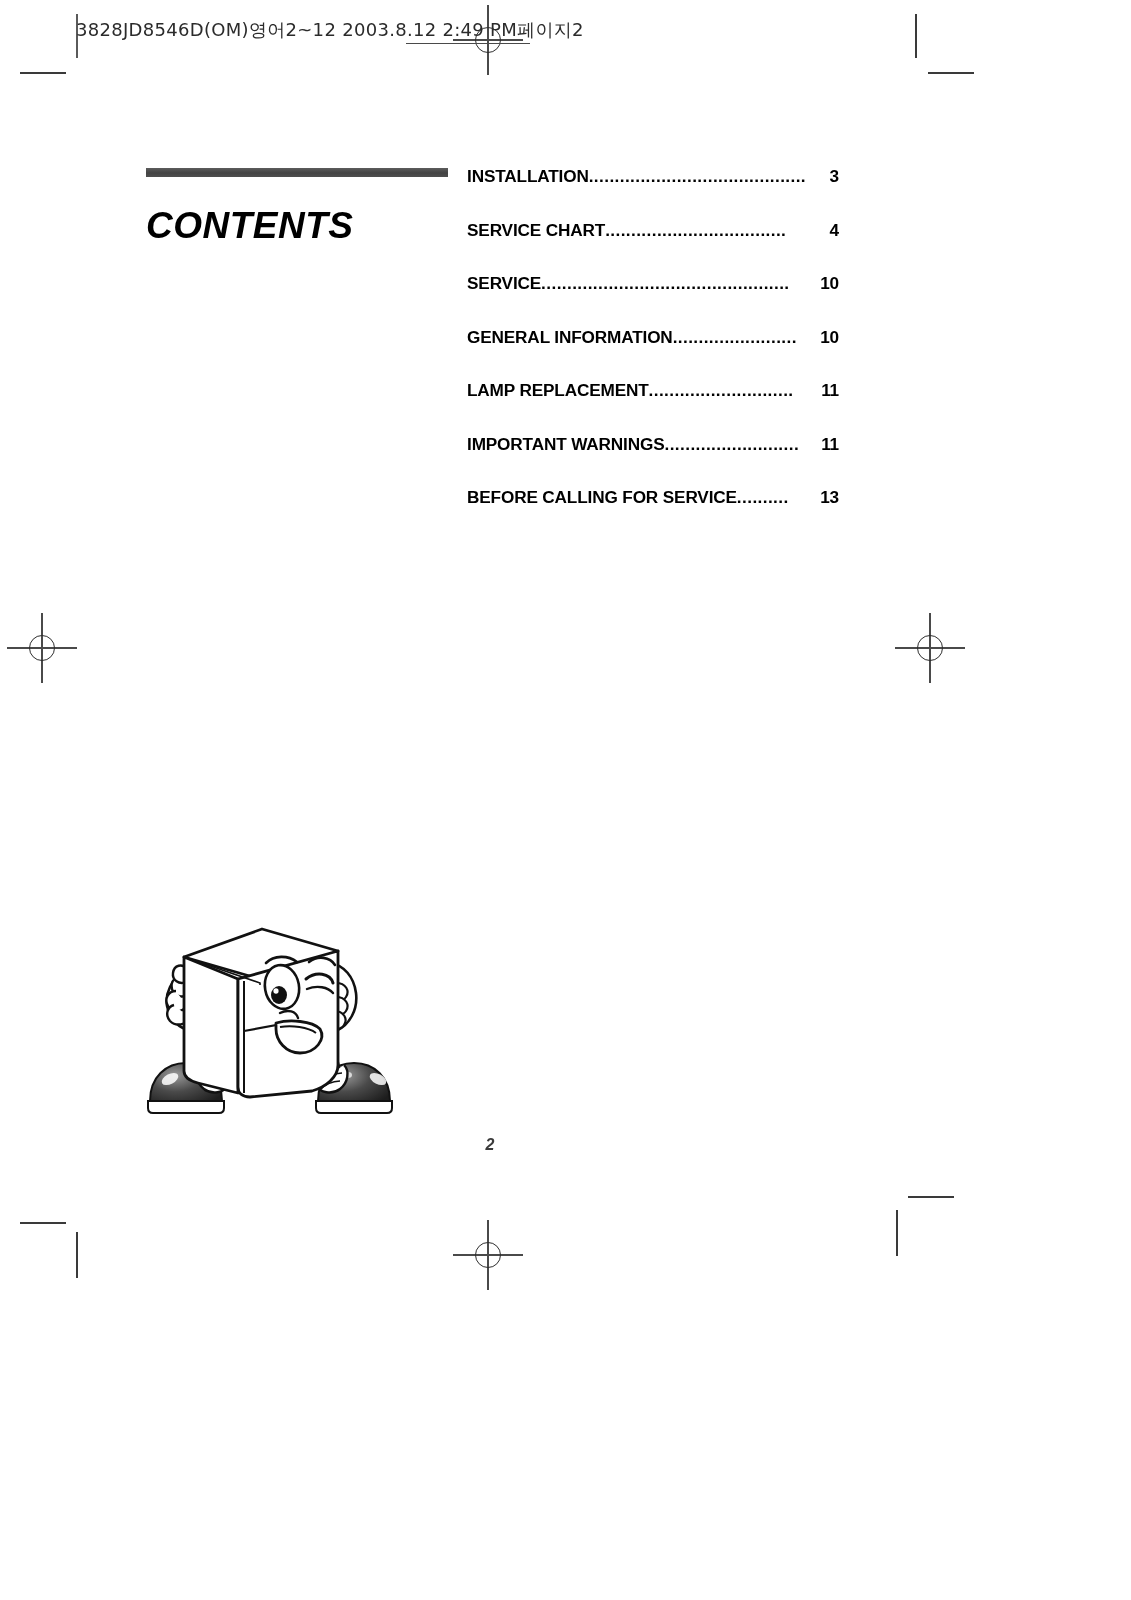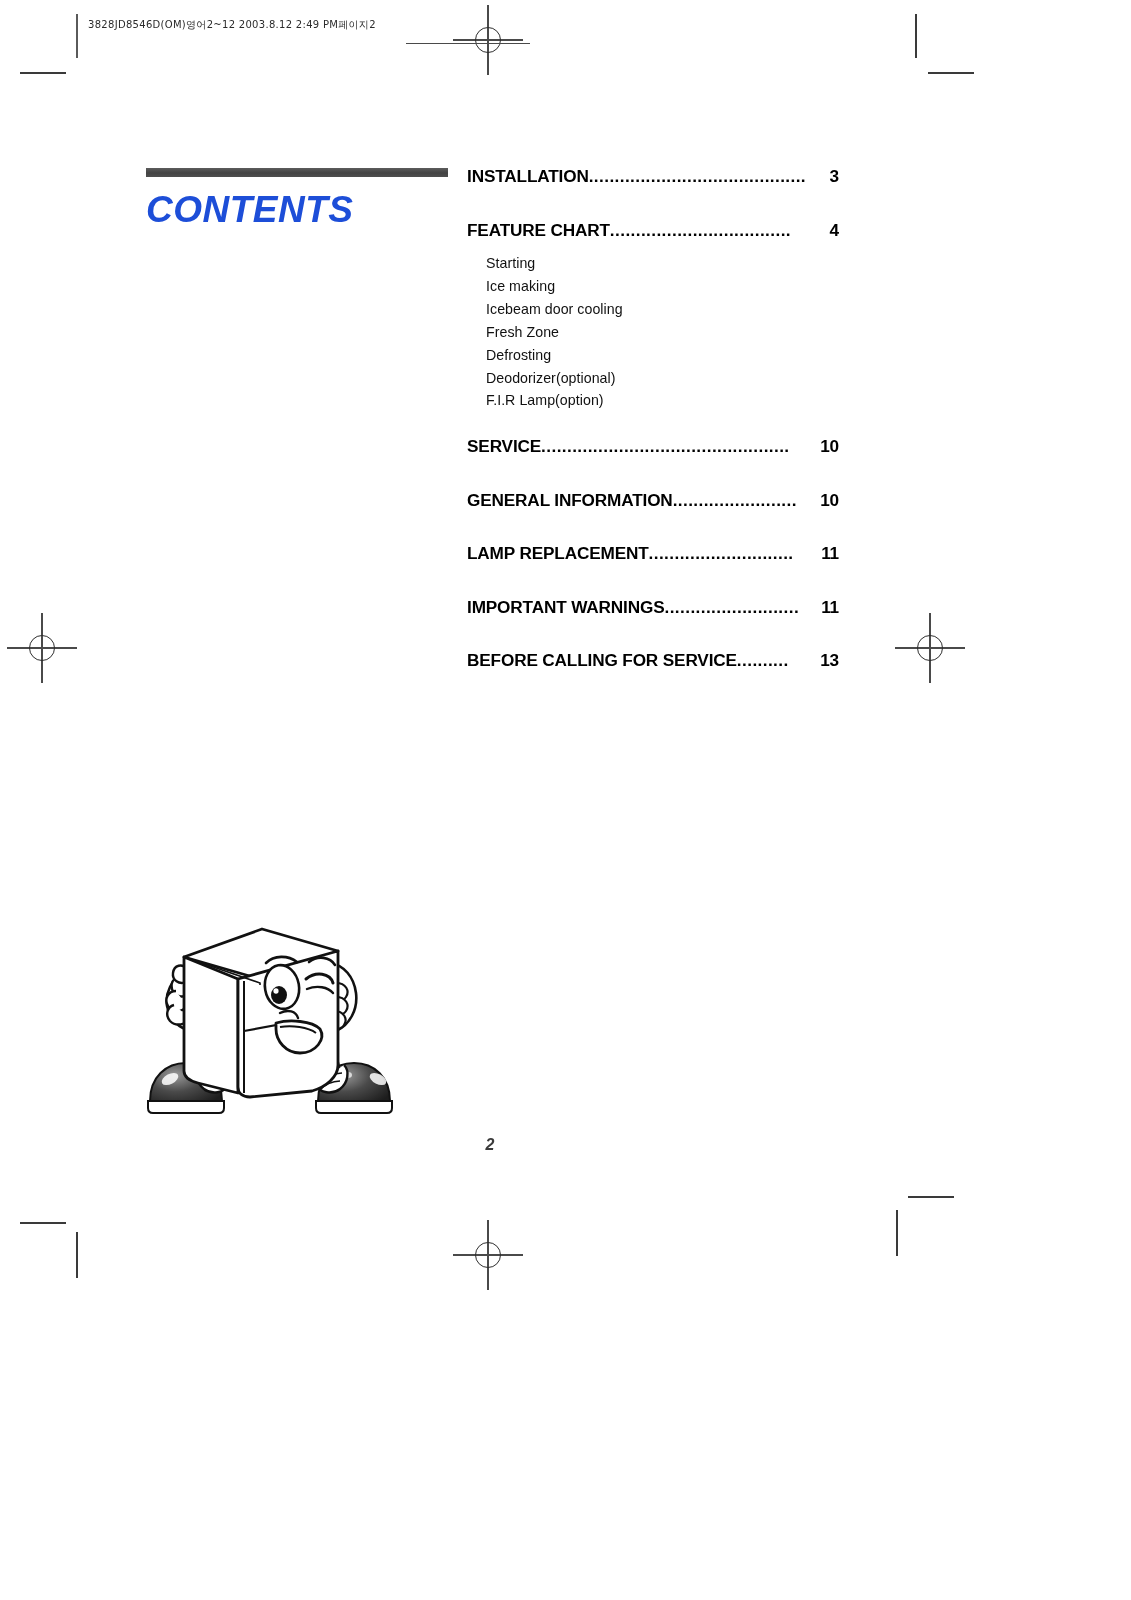--- a/index.html
+++ b/index.html
@@ -54,24 +54,24 @@
   .slug-rule {
     position: absolute;
     left: 76px;
     top: 14px;
     width: 1.5px;
     height: 44px;
     background: #5a5a5a;
   }
   .slug-text {
     position: absolute;
-    left: 88px;
+    left: 76px;
     top: 18px;
     font-family: "DejaVu Sans", sans-serif;
-    font-size: 10px;
+    font-size: 18px;
     letter-spacing: 0.3px;
     color: #2b2b2b;
     white-space: nowrap;
   }
   .slug-underline {
     position: absolute;
     left: 406px;
     top: 43px;
     width: 124px;
     height: 1.4px;
@@ -91,27 +91,27 @@
     left: 146px;
     top: 168px;
     width: 305px;
   }
   .contents-bar {
     width: 302px;
     height: 9px;
     background: linear-gradient(to bottom, #5c5c5c 0%, #434343 55%, #4e4e4e 100%);
   }
   .contents-title {
-    margin-top: 14px;
+    margin-top: 30px;
     font-family: "Liberation Sans", sans-serif;
     font-weight: bold;
     font-style: italic;
     font-size: 37px;
     letter-spacing: 0.5px;
-    color: #1d4ed8;
+    color: #000000;
     line-height: 1;
   }
 
   
   .toc {
     position: absolute;
     left: 467px;
     top: 166px;
     width: 372px;
   }
@@ -227,35 +227,26 @@
 
   <div class="toc">
 
     <div class="toc-row">
       <span class="toc-label">INSTALLATION</span>
       <span class="toc-leader">..........................................</span>
       <span class="toc-page">3</span>
     </div>
 
     <div class="toc-row">
-      <span class="toc-label">FEATURE CHART</span>
+      <span class="toc-label">SERVICE CHART</span>
       <span class="toc-leader">...................................</span>
       <span class="toc-page">4</span>
     </div>
 
 
-    <ul class="toc-sublist">
-      <li>Starting</li>
-      <li>Ice making</li>
-      <li>Icebeam door cooling</li>
-      <li>Fresh Zone</li>
-      <li>Defrosting</li>
-      <li>Deodorizer(optional)</li>
-      <li>F.I.R Lamp(option)</li>
-    </ul>
 
 
     <div class="toc-row">
       <span class="toc-label">SERVICE</span>
       <span class="toc-leader">................................................</span>
       <span class="toc-page">10</span>
     </div>
 
     <div class="toc-row">
       <span class="toc-label">GENERAL INFORMATION</span>

